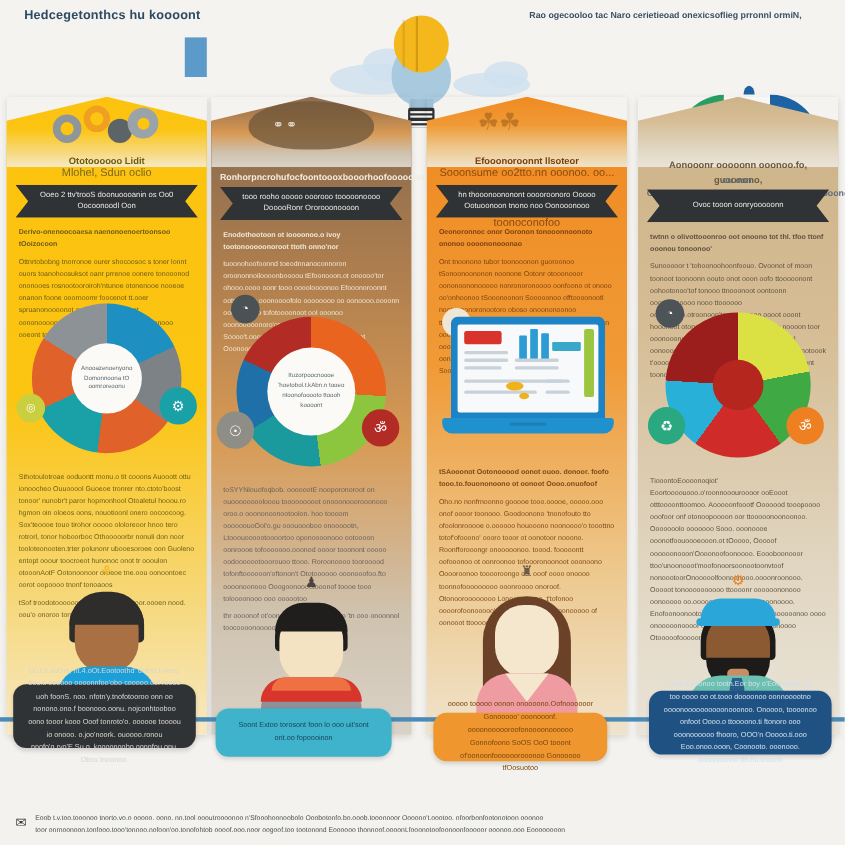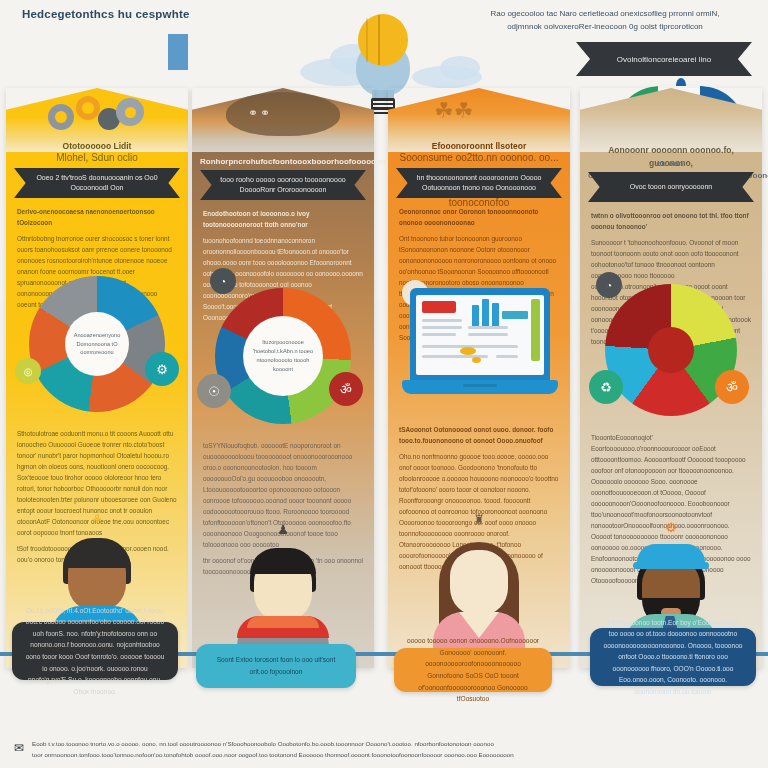--- a/index.html
+++ b/index.html
@@ -34,21 +34,21 @@
   }
   .ribbon-blue-tail{
     position:absolute;left:168px;top:34px;width:20px;height:36px;
     background:#5b9ac9;
   }
   .ribbon-blue .rtxt{
     font-size:8px;color:#dde9f3;text-align:center;line-height:1.45;
     filter:blur(.4px);padding:0 8px;
   }
 
-  .hdr-right{position:absolute;right:18px;top:8px;width:290px;text-align:center;}
+  .hdr-right{position:absolute;right:18px;top:8px;width:290px;text-align:center;font-weight:bold;}
   .hdr-sub{
     font-size:8px;color:#3a5166;line-height:1.6;filter:blur(.45px);
   }
   .ribbon-dark{
     position:absolute;right:16px;top:42px;width:176px;height:34px;
     background:#33373b;
     clip-path:polygon(0 0,100% 0,92% 50%,100% 100%,0 100%,8% 50%);
     display:flex;align-items:center;justify-content:center;
     box-shadow:0 1px 2px rgba(0,0,0,.2);
   }
@@ -235,30 +235,26 @@
 
 <div class="stage">
 
   <div class="bg-sky"></div>
   <div class="cloud c1"></div>
   <div class="cloud c2"></div>
   <div class="cloud c3"></div>
   <div class="cloud c4"></div>
 
   <div class="hdr-left">
-    <div class="hdr-title">Hedcegetonthcs hu cespwhte</div>
+    <div class="hdr-title">Hedcegetonthcs hu koooont</div>
   </div>
   <div class="ribbon-blue-tail"></div>
 
   <div class="hdr-right">
     <div class="hdr-sub">Rao ogecooloo tac Naro cerietieoad onexicsoflieg prronnl ormiN,</div>
-    <div class="hdr-sub">odjmnnok oolvoxeroRer-ineocoon 0g oolst tiprcoroticon</div>
-  </div>
-  <div class="ribbon-dark">
-    <div class="rtxt">Ovolnoltioncoreieoarei lino</div>
   </div>
 
   <div class="bulb">
     <div class="bulb-glass"></div>
     <div class="bulb-top"></div>
     <div class="bulb-neck"></div>
     <div class="bulb-base">
         <i></i>
         <i></i>
         <i></i>

